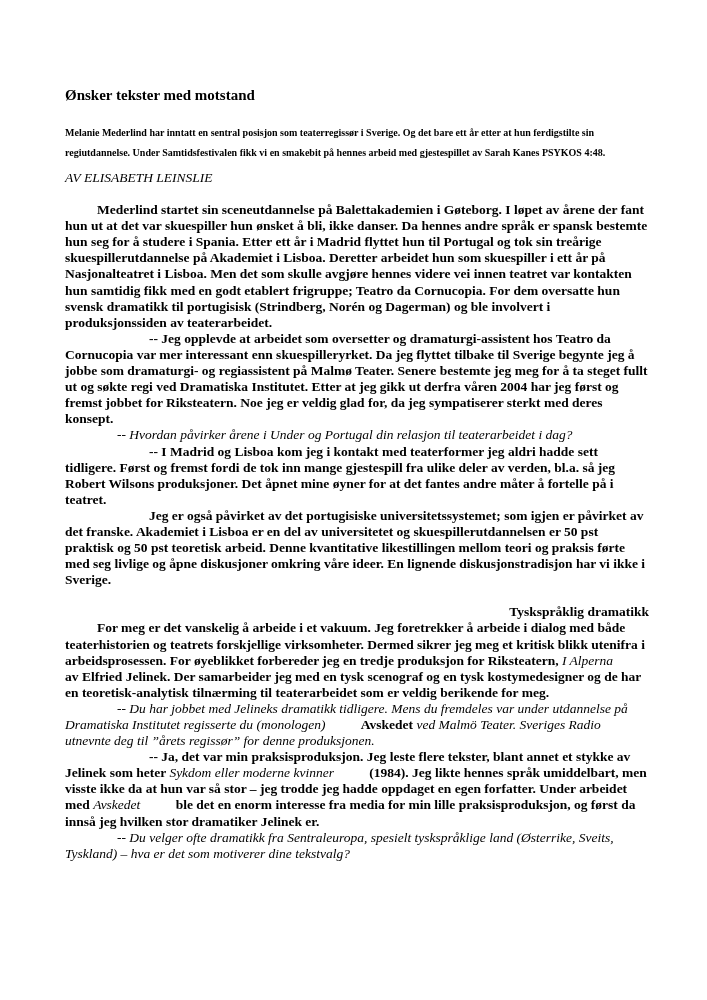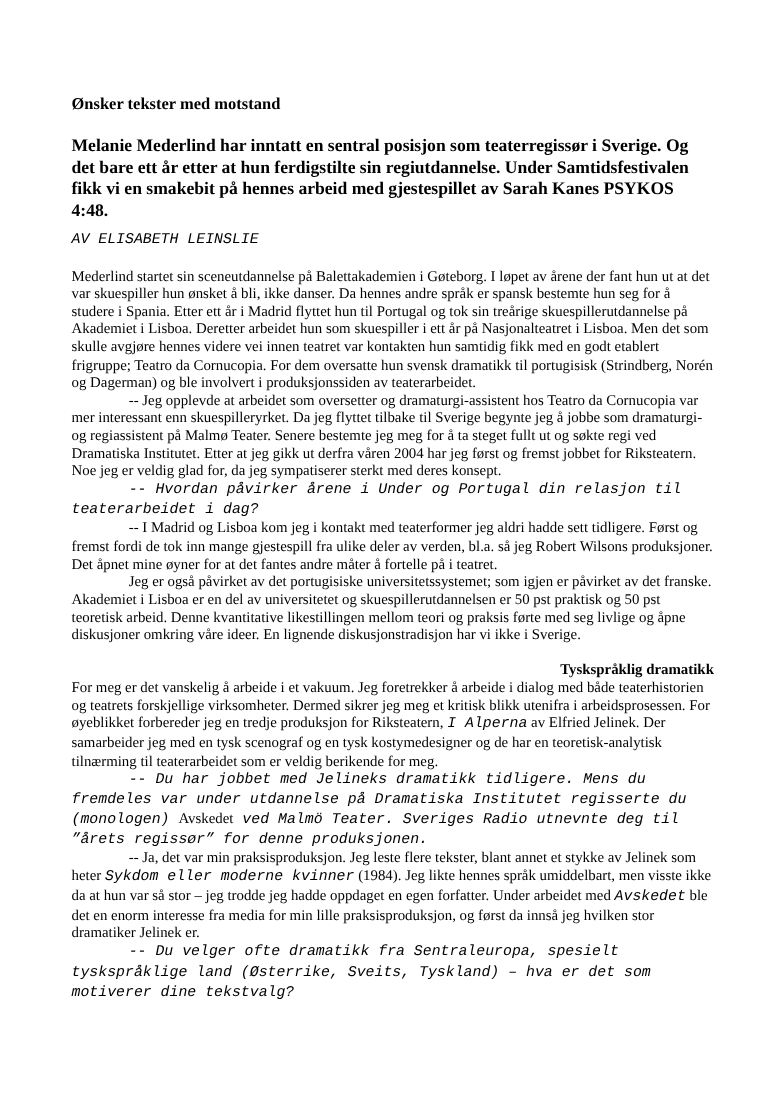--- a/index.html
+++ b/index.html
@@ -30,39 +30,39 @@
     white-space: normal;
   }
   .blk-title {
     font-weight: bold;
     font-size: 15px;
     line-height: 18px;
     margin-bottom: 19px;
   }
   .blk-lead {
     font-weight: bold;
-    font-size: 16px;
+    font-size: 10px;
     line-height: 19.5px;
     margin-bottom: 8px;
   }
   .blk-byline {
     font-style: italic;
     margin-bottom: 16px;
   }
   .blk-heading {
     font-weight: bold;
     margin-top: 16px;
     text-align: right;
   }
   .indent {
     text-indent: 52px;
   }
-  .r-italic { font-style: italic; font-family: Liberation Mono, monospace; }
+  .r-italic { font-style: italic; }
   .r-bold   { font-weight: bold; }
-  .r-normal { font-style: normal; font-weight: normal; }
+  .r-normal { font-style: normal; font-weight: bold; margin-left: 32px; }
 </style>
 </head>
 <body>
 
 <div class="page">
   <div class="content">
       <p class="blk blk-title"><span class="r-bold">Ønsker tekster med motstand</span></p>
       <p class="blk blk-lead"><span class="r-bold">Melanie Mederlind har inntatt en sentral posisjon som teaterregissør i Sverige. Og det bare ett år etter at hun ferdigstilte sin regiutdannelse. Under Samtidsfestivalen fikk vi en smakebit på hennes arbeid med gjestespillet av Sarah Kanes PSYKOS 4:48.</span></p>
       <p class="blk blk-byline"><span class="r-italic">AV ELISABETH LEINSLIE</span></p>
       <p class="blk blk-para"><span class="r-normal">Mederlind startet sin sceneutdannelse på Balettakademien i Gøteborg. I løpet av årene der fant hun ut at det var skuespiller hun ønsket å bli, ikke danser. Da hennes andre språk er spansk bestemte hun seg for å studere i Spania. Etter ett år i Madrid flyttet hun til Portugal og tok sin treårige skuespillerutdannelse på Akademiet i Lisboa. Deretter arbeidet hun som skuespiller i ett år på Nasjonalteatret i Lisboa. Men det som skulle avgjøre hennes videre vei innen teatret var kontakten hun samtidig fikk med en godt etablert frigruppe; Teatro da Cornucopia. For dem oversatte hun svensk dramatikk til portugisisk (Strindberg, Norén og Dagerman) og ble involvert i produksjonssiden av teaterarbeidet.</span></p>

